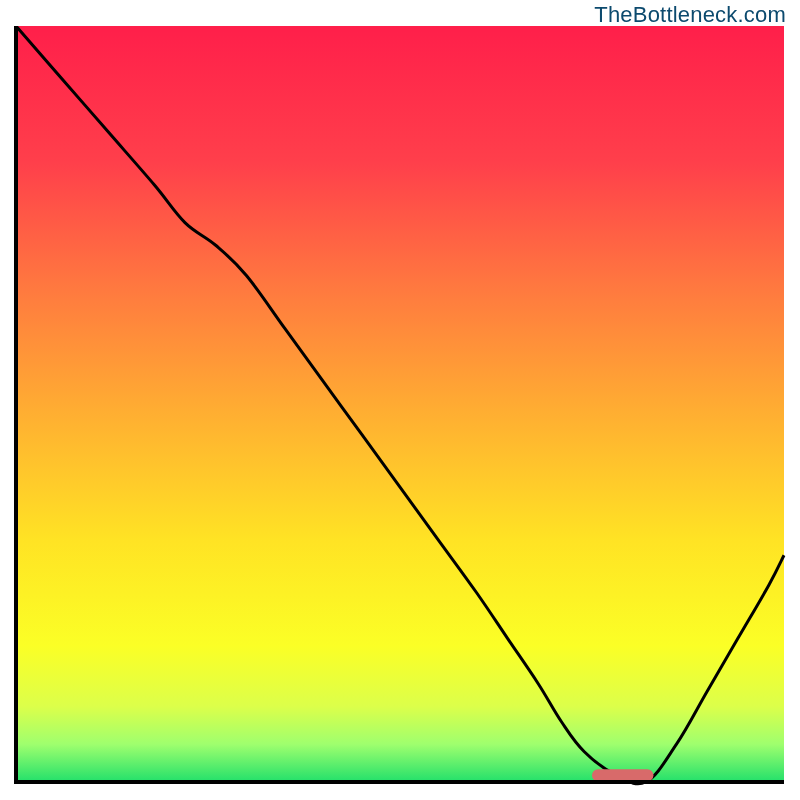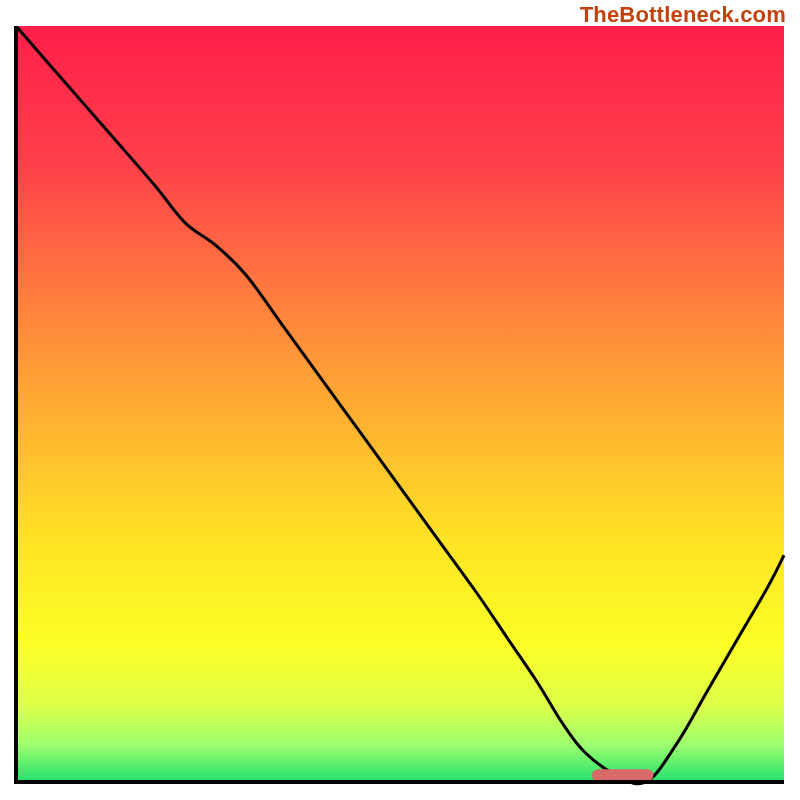--- a/index.html
+++ b/index.html
@@ -9,22 +9,22 @@
     height: 800px;
     background: #ffffff;
     font-family: Arial, Helvetica, sans-serif;
     overflow: hidden;
   }
   .watermark {
     position: absolute;
     top: 2px;
     right: 14px;
     font-size: 22px;
-    color: #c2410c;
-    font-weight: 700;
+    color: #0c4a6e;
+    font-weight: 400;
     letter-spacing: 0.2px;
     z-index: 10;
   }
   .plot-wrap {
     position: absolute;
     left: 14px;
     top: 26px;
     width: 772px;
     height: 760px;
   }

